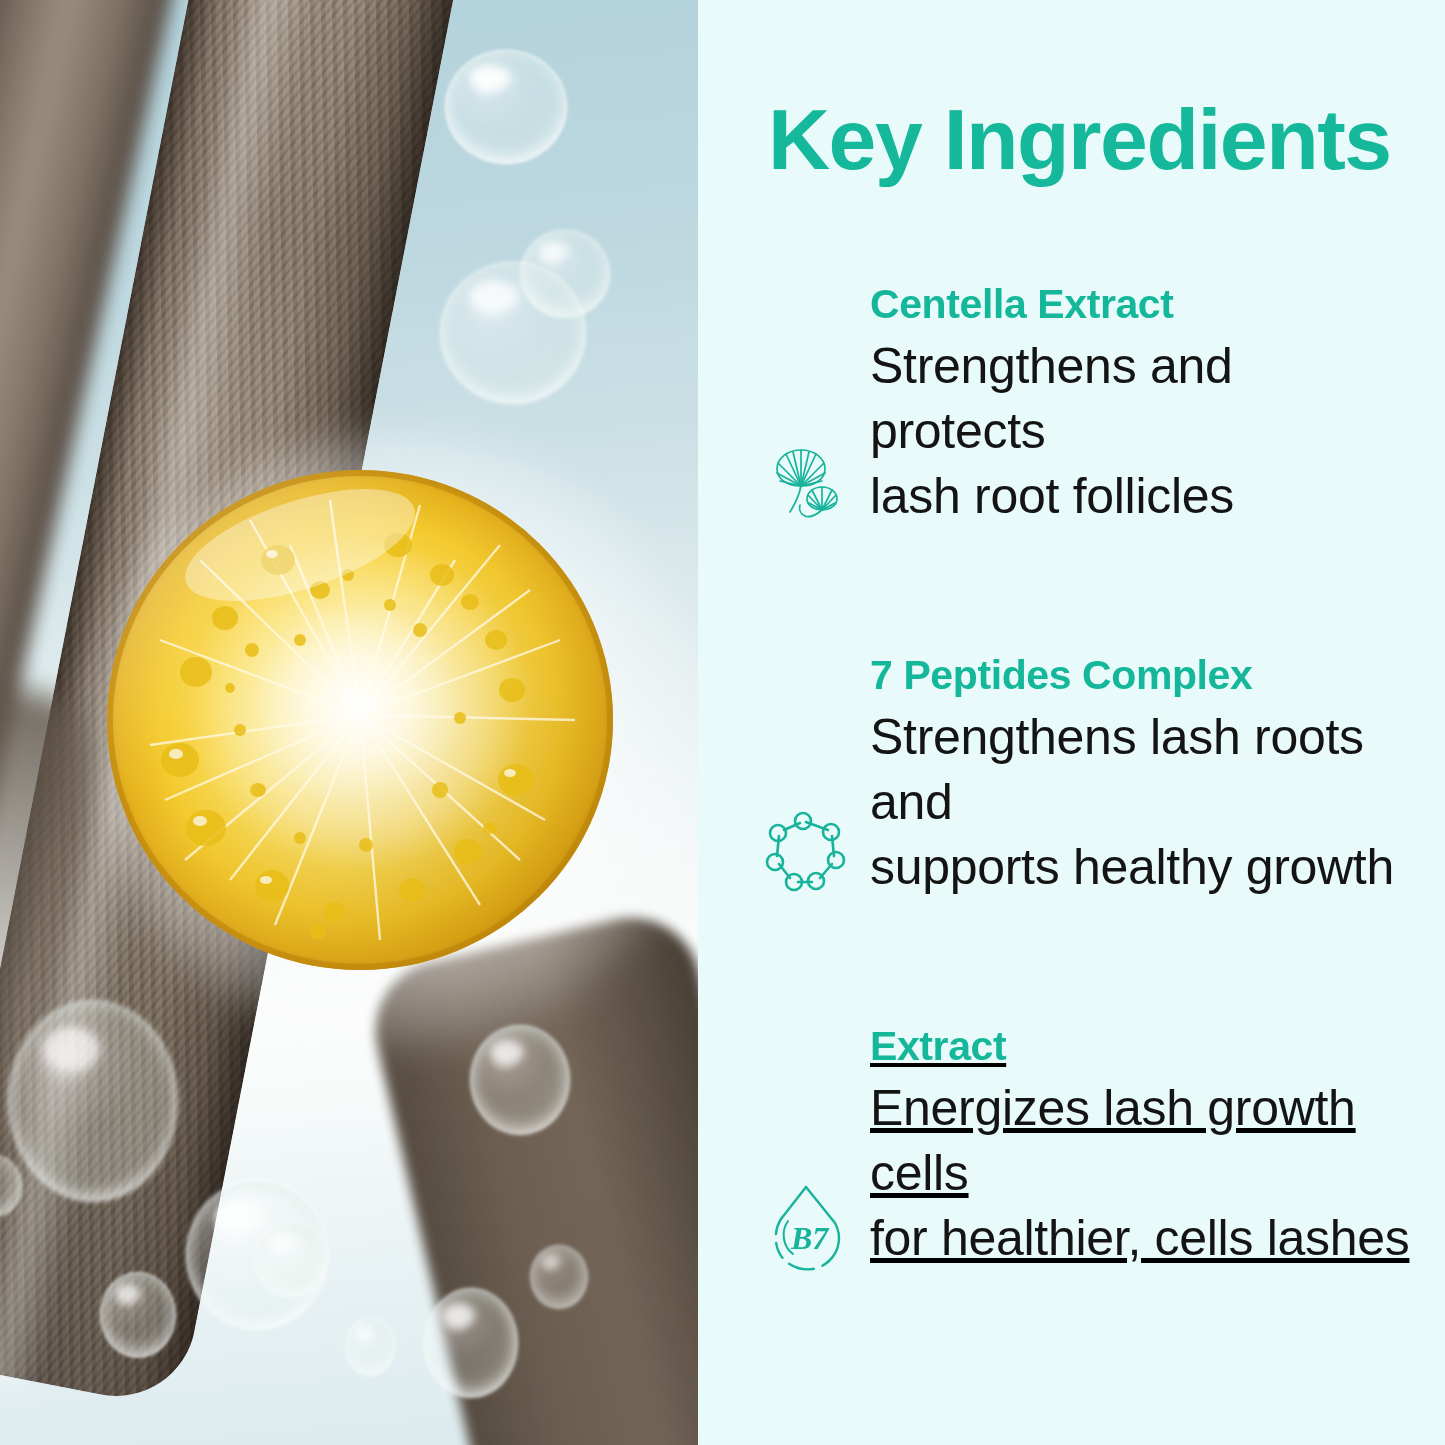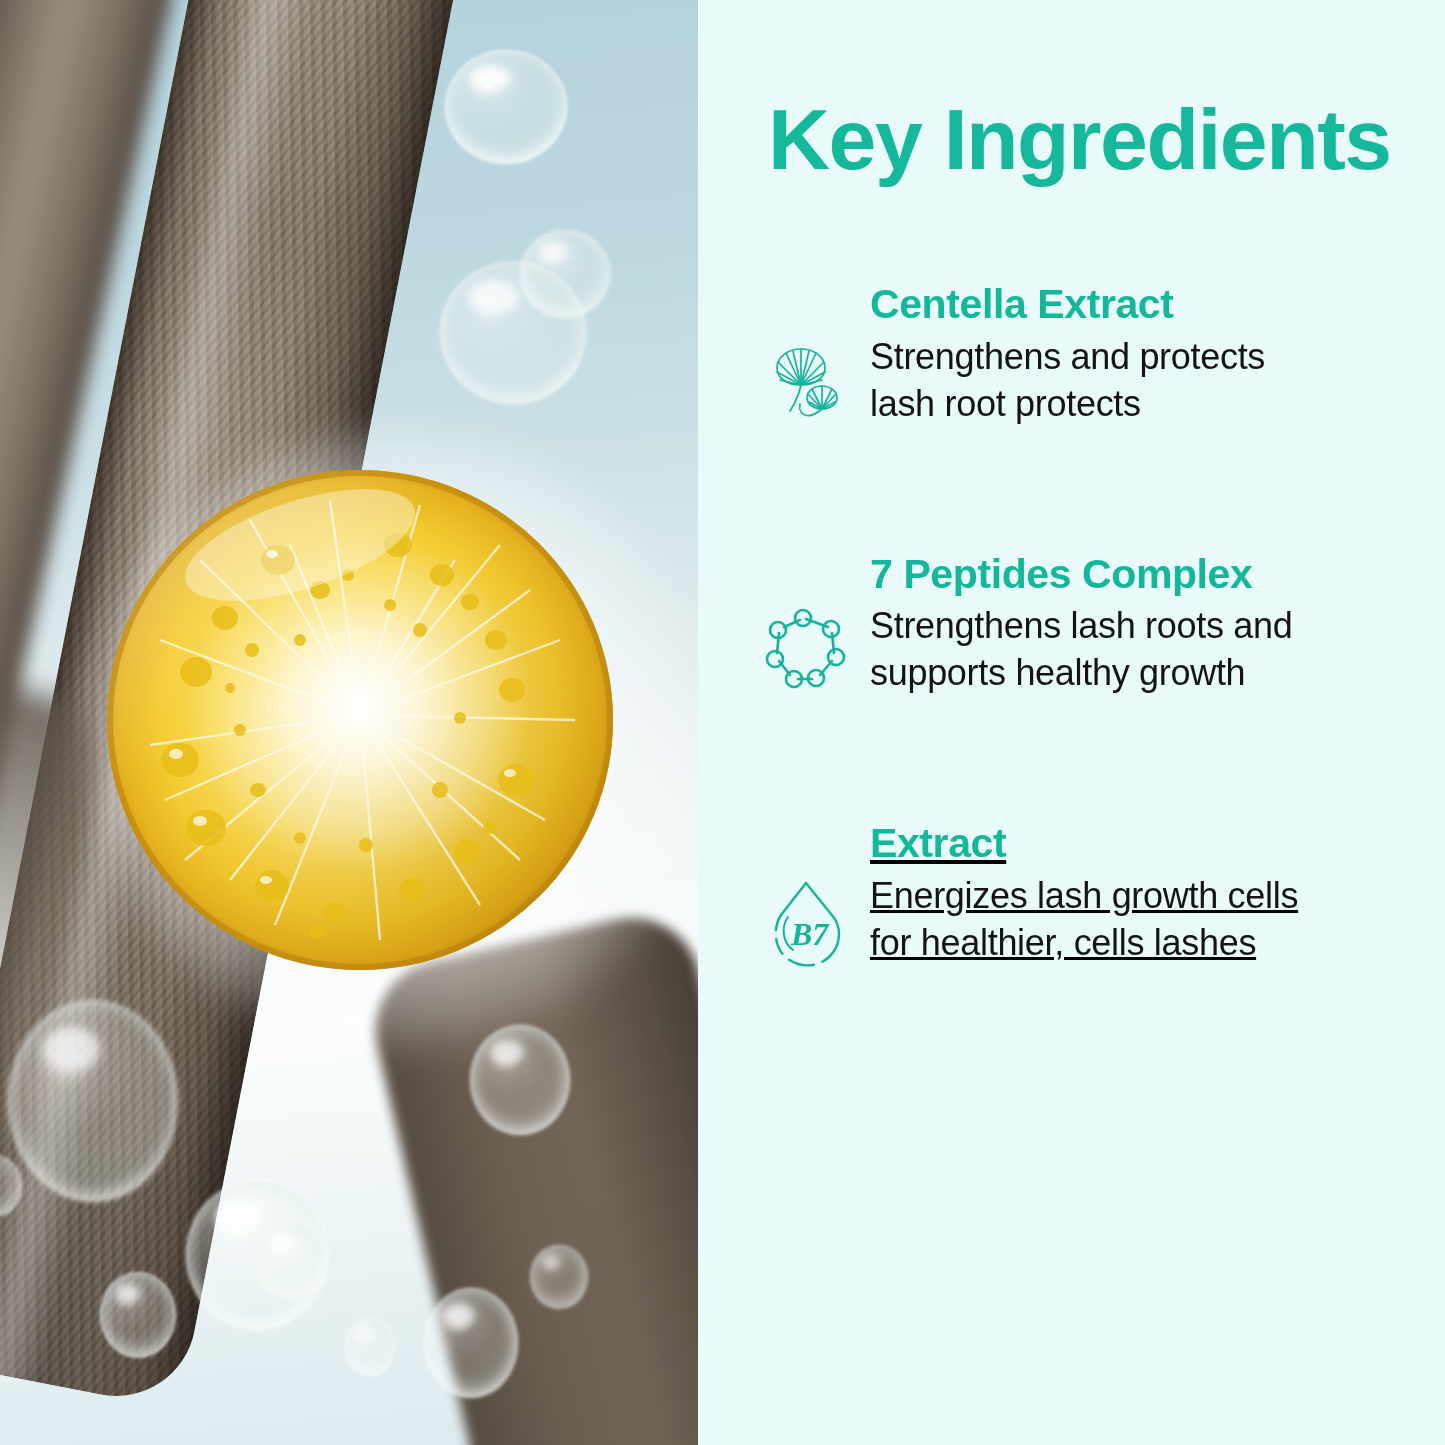--- a/index.html
+++ b/index.html
@@ -252,21 +252,21 @@
   }
   .ing-name {
     font-size: 41px;
     font-weight: bold;
     color: #14b79a;
     letter-spacing: -0.4px;
     line-height: 1.12;
     margin: 0 0 6px 0;
   }
   .ing-desc {
-    font-size: 36px;
+    font-size: 50px;
     color: #141414;
     line-height: 1.30;
     letter-spacing: -0.3px;
     margin: 0;
   }
   .ing-desc span { display: block; }
 </style>
 </head>
 <body>
 
@@ -433,21 +433,21 @@
               <path d="M62 73 75 66"></path>
 
             <path d="M41 49c-2 10-6 18-11 26"></path>
             <path d="M62 73c-6 5-12 8-17 6-5-2-6-7-5-11"></path>
           </svg>
         </div>
         <div class="ing-text">
           <p class="ing-name">Centella Extract</p>
           <p class="ing-desc">
             <span>Strengthens and protects</span>
-            <span>lash root protects</span>
+            <span>lash root follicles</span>
           </p>
         </div>
       </div>
 
       <div class="ingredient">
         <div class="ing-icon">
           <svg width="88" height="88" viewBox="0 0 88 88" fill="none" stroke="#17b39a" stroke-width="2.6" stroke-linecap="round">
 
             <path d="M44 14 L66 22"></path>
             <path d="M70 28 L72 48"></path>

